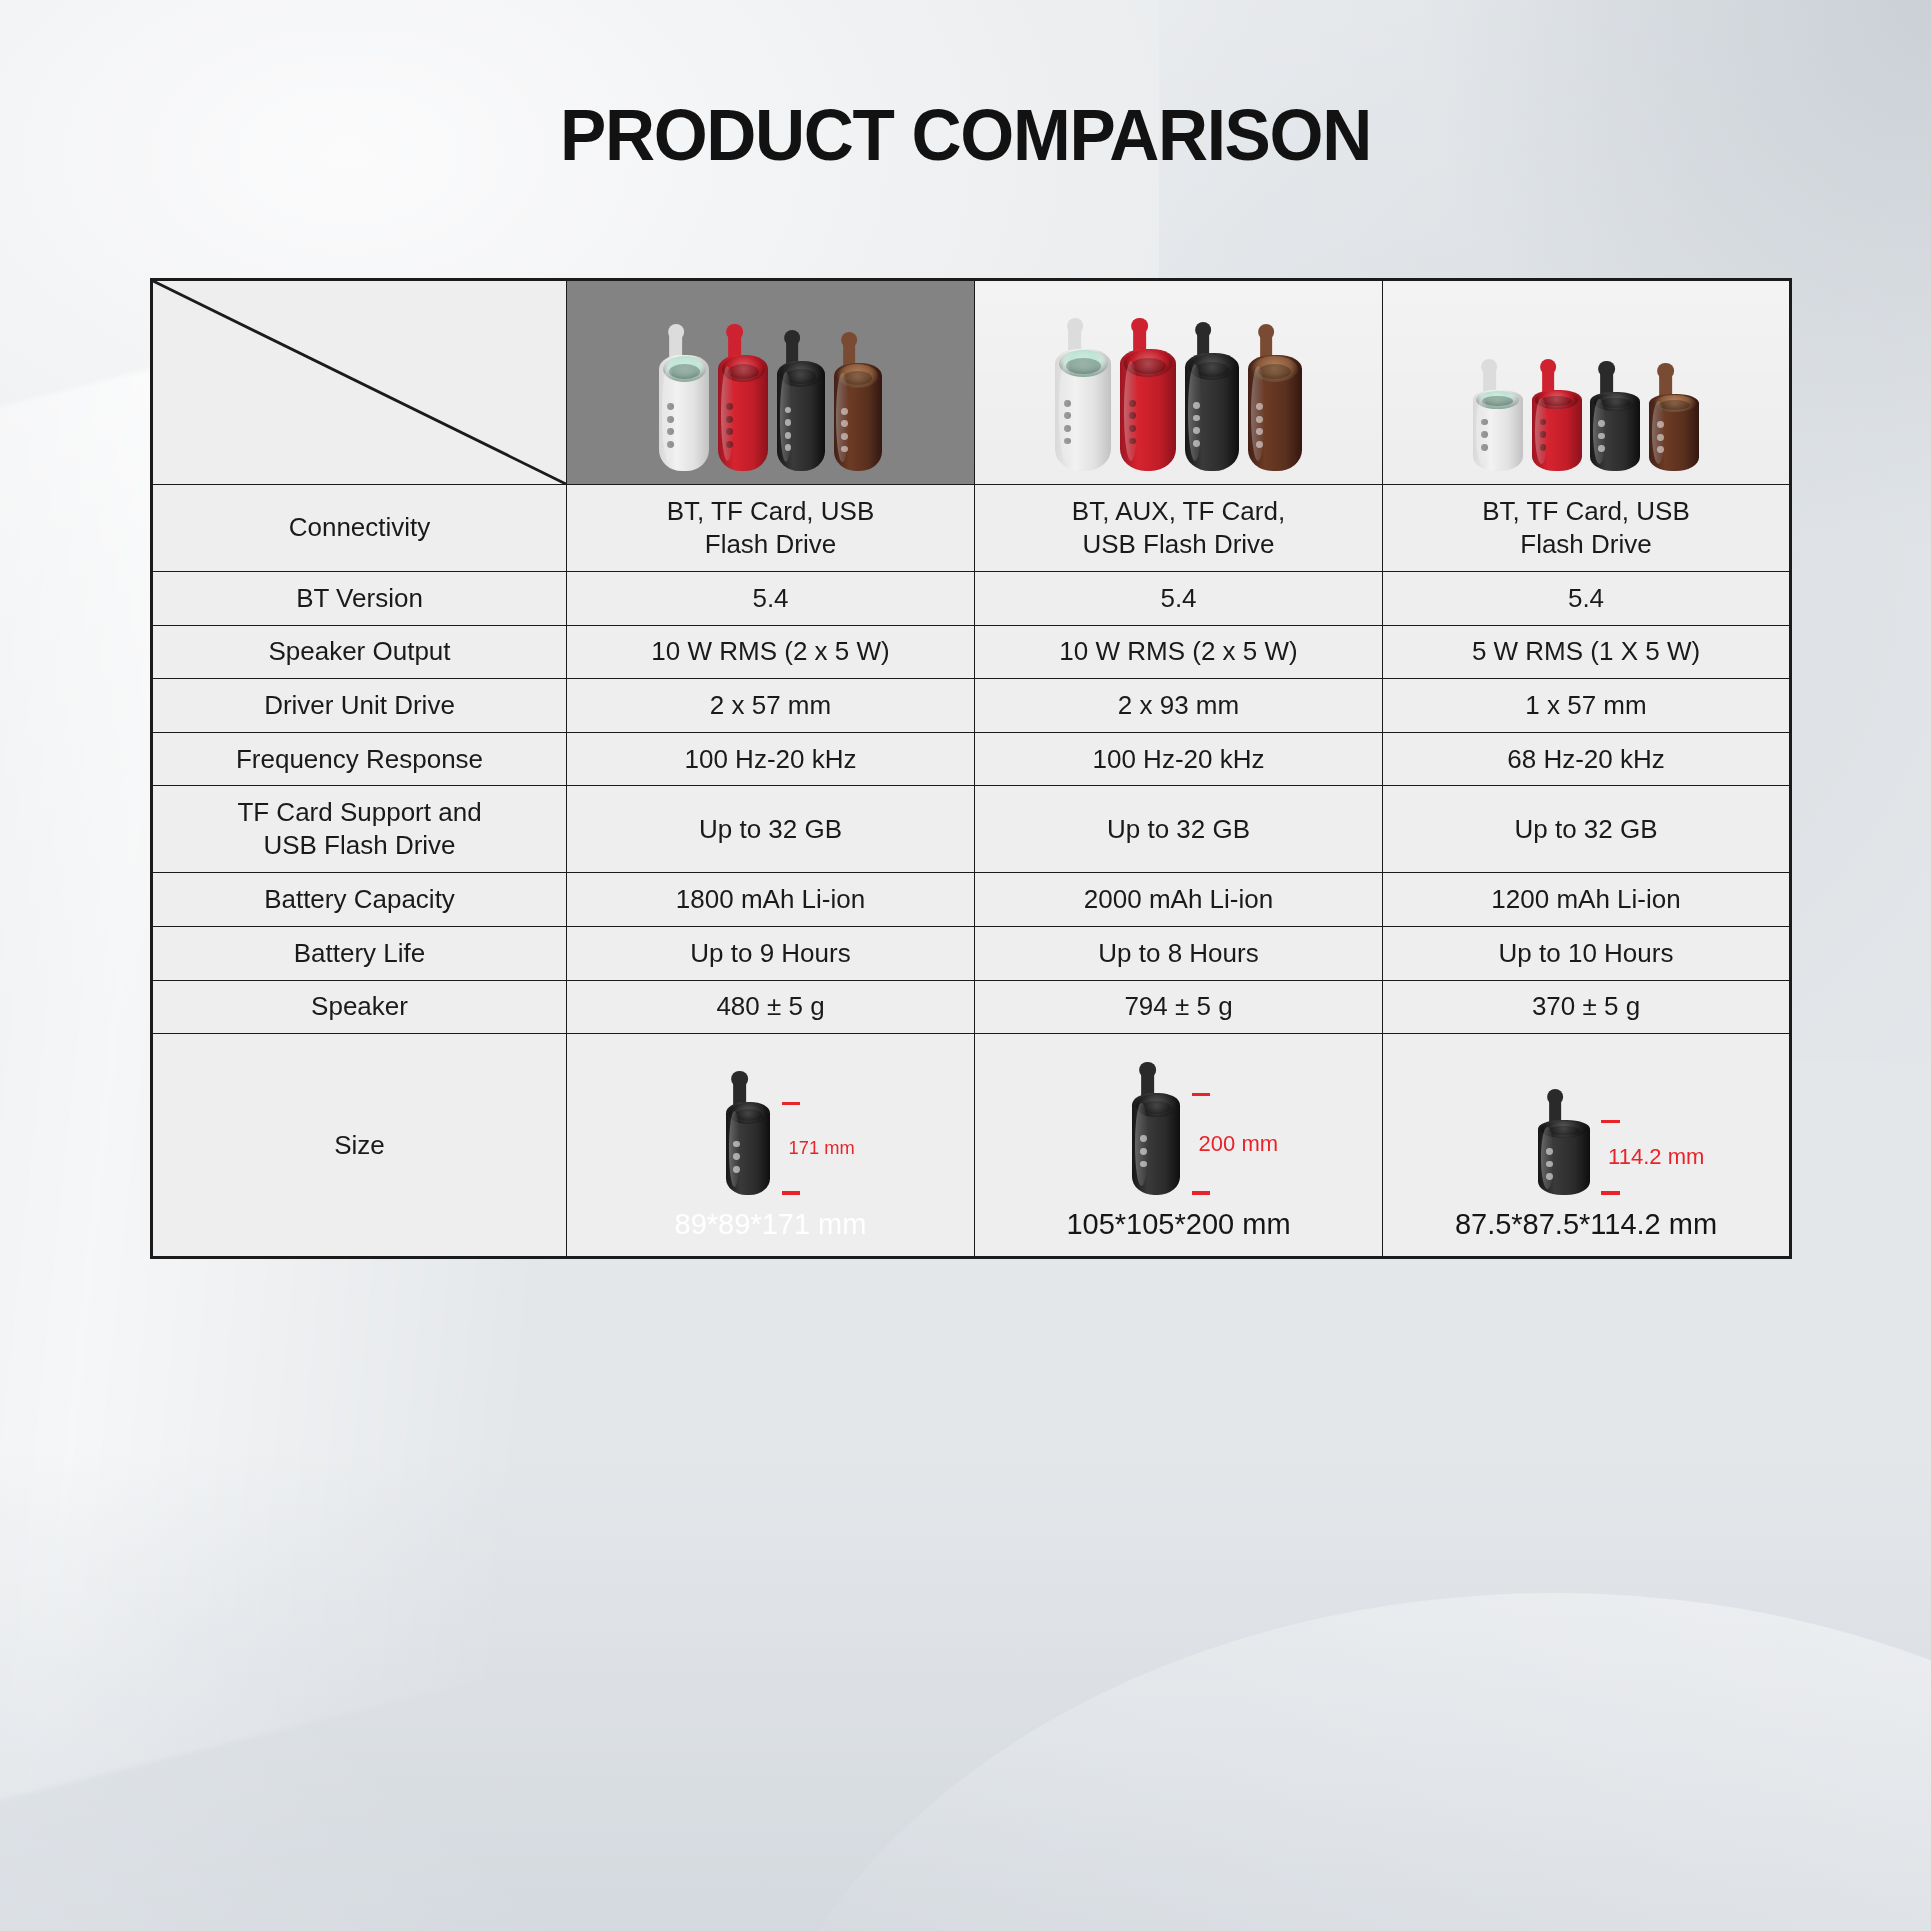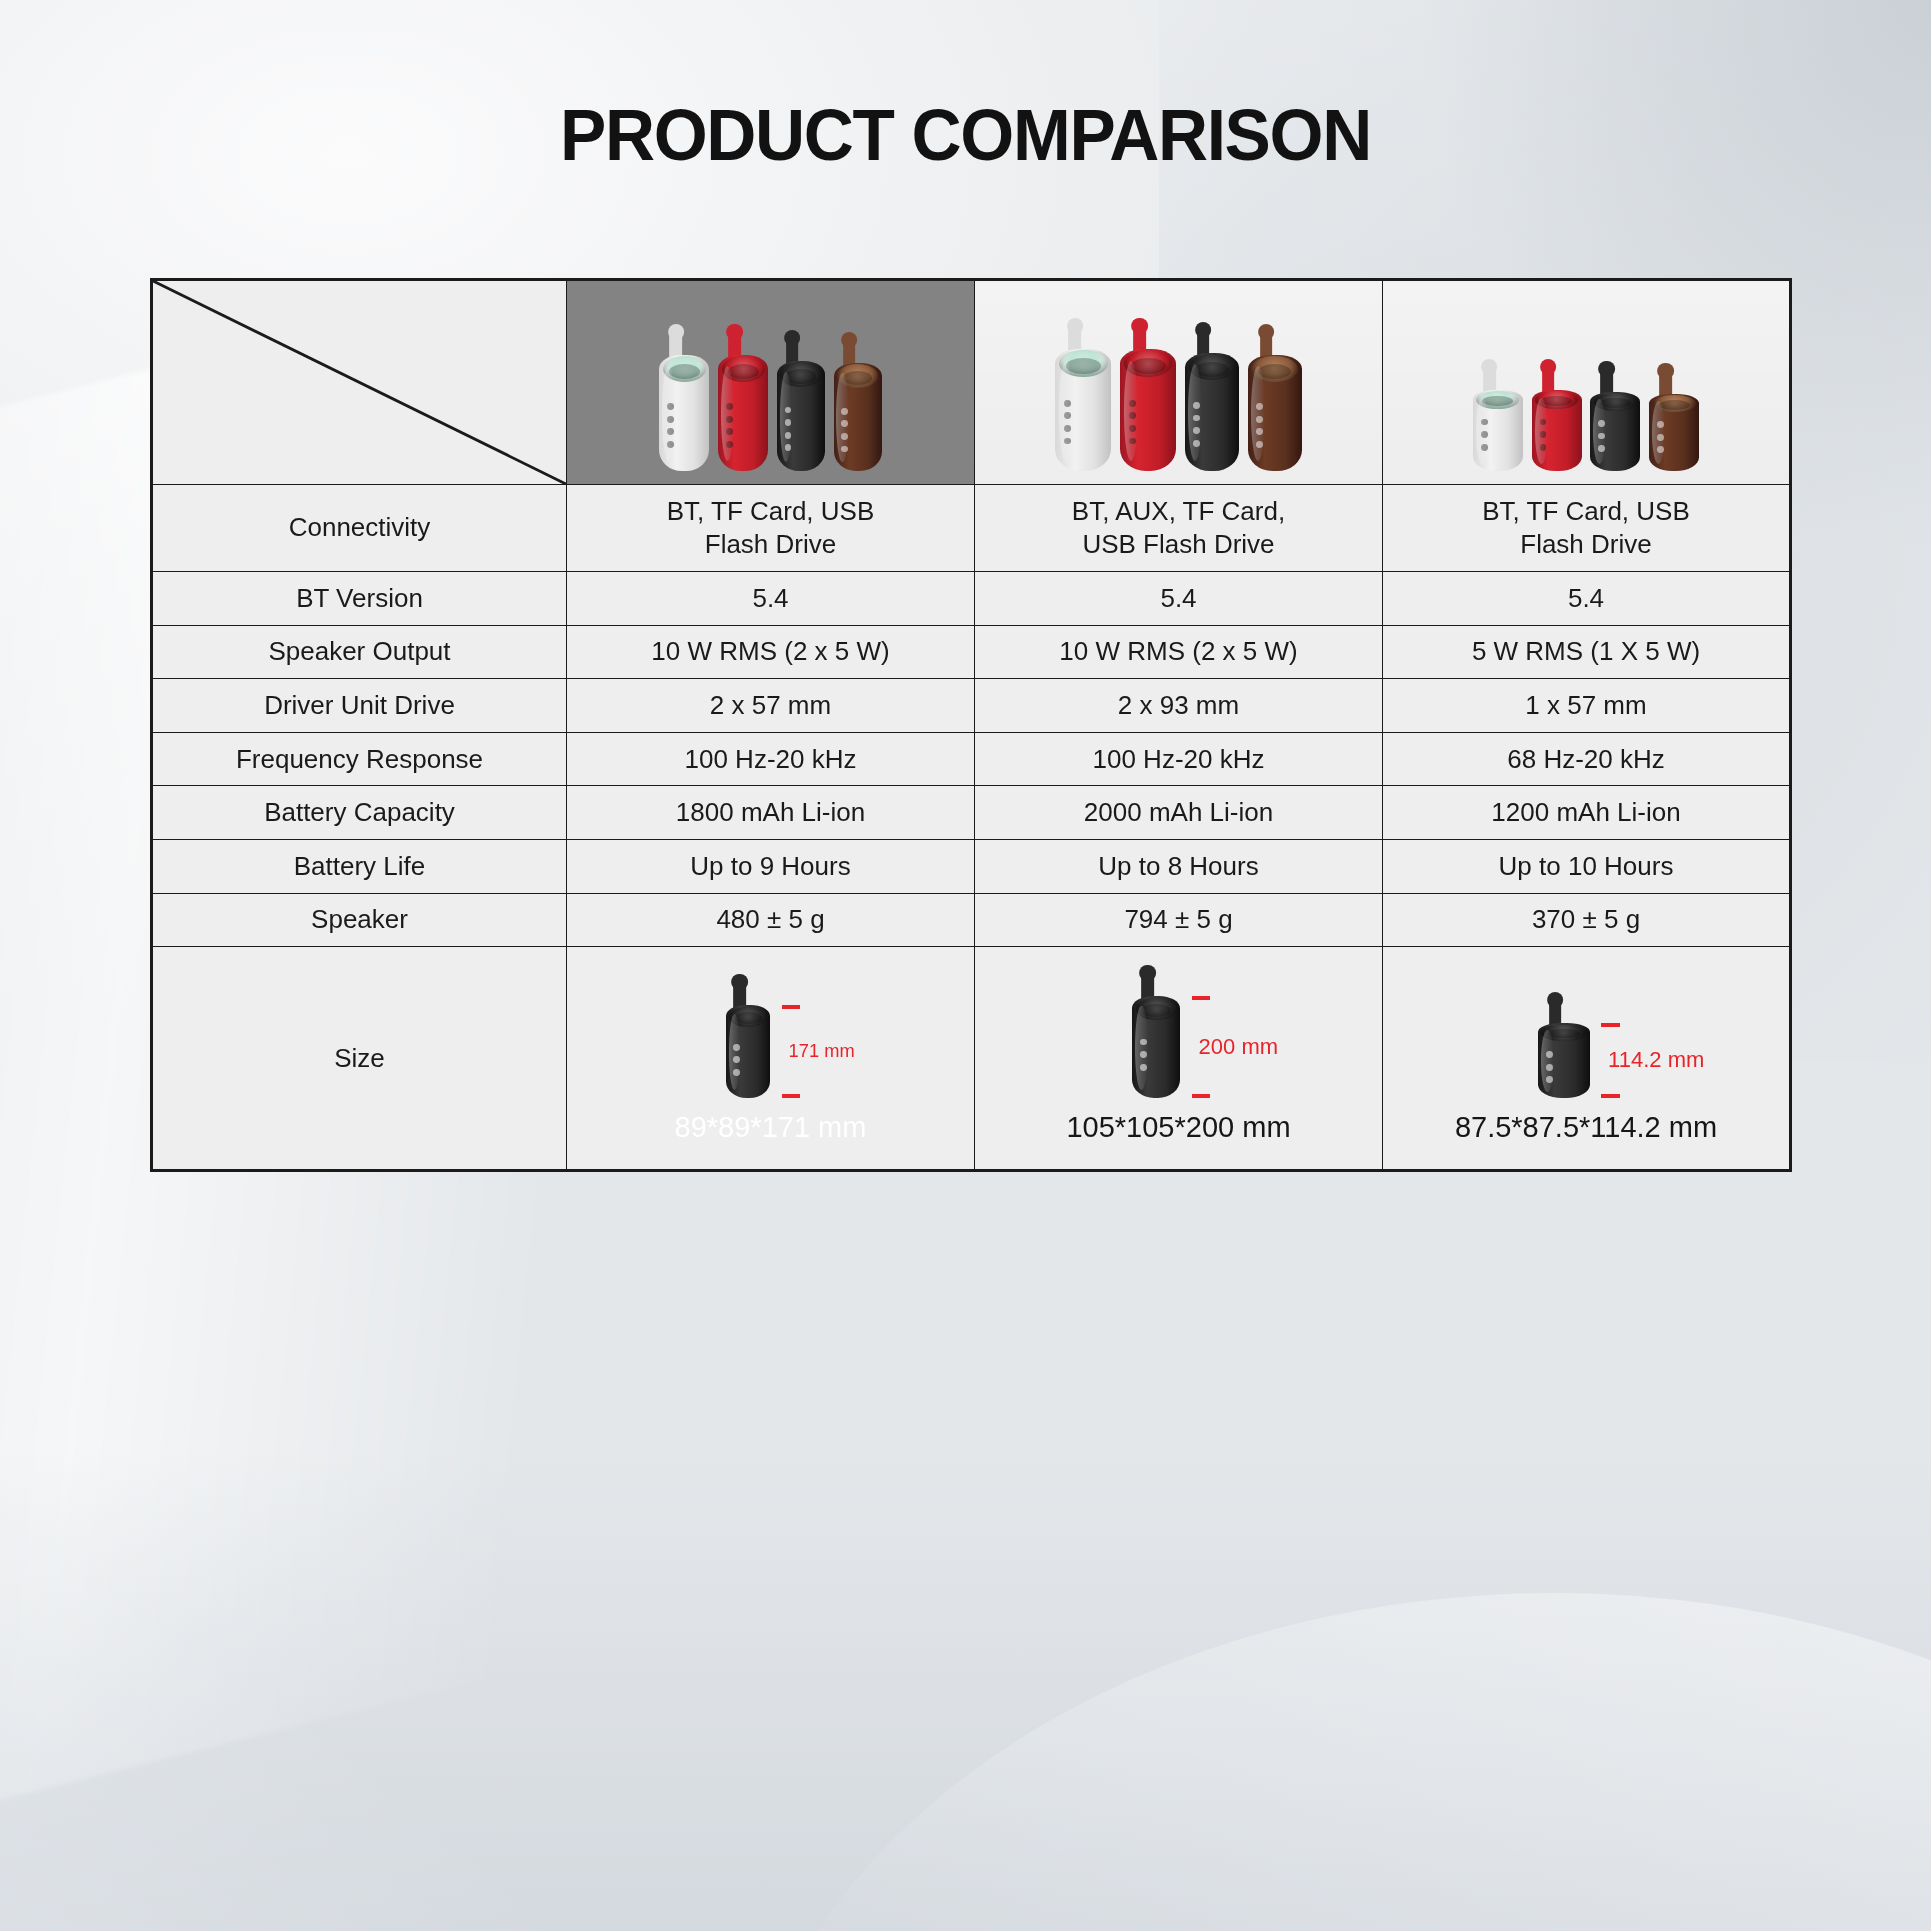--- a/index.html
+++ b/index.html
@@ -212,21 +212,21 @@
   .spk.brown .btns i { background: rgba(255,255,255,0.5); }
 
   
   tr.size-row td { height: 224px; vertical-align: middle; padding: 0; }
   .size-cell-inner {
     height: 100%;
     display: flex;
     flex-direction: column;
     align-items: center;
     justify-content: flex-end;
-    padding-bottom: 23px;
+    padding-bottom: 13px;
   }
   .size-visual {
     position: relative;
     display: flex;
     align-items: flex-end;
     justify-content: center;
     gap: 11.6px;
     height: 145px;
   }
   .size-spk { position: relative; }
@@ -505,20 +505,26 @@
           <td class="plain">2 x 93 mm</td>
           <td class="plain">1 x 57 mm</td>
         </tr>
         <tr class="data-row">
           <td class="label-cell">Frequency Response</td>
           <td class="hl">100 Hz-20 kHz</td>
           <td class="plain">100 Hz-20 kHz</td>
           <td class="plain">68 Hz-20 kHz</td>
         </tr>
         <tr class="data-row">
+          <td class="label-cell">TF Card Support and<br>USB Flash Drive</td>
+          <td class="hl">Up to 32 GB</td>
+          <td class="plain">Up to 32 GB</td>
+          <td class="plain">Up to 32 GB</td>
+        </tr>
+        <tr class="data-row">
           <td class="label-cell">Battery Capacity</td>
           <td class="hl">1800 mAh Li-ion</td>
           <td class="plain">2000 mAh Li-ion</td>
           <td class="plain">1200 mAh Li-ion</td>
         </tr>
         <tr class="data-row">
           <td class="label-cell">Battery Life</td>
           <td class="hl">Up to 9 Hours</td>
           <td class="plain">Up to 8 Hours</td>
           <td class="plain">Up to 10 Hours</td>

